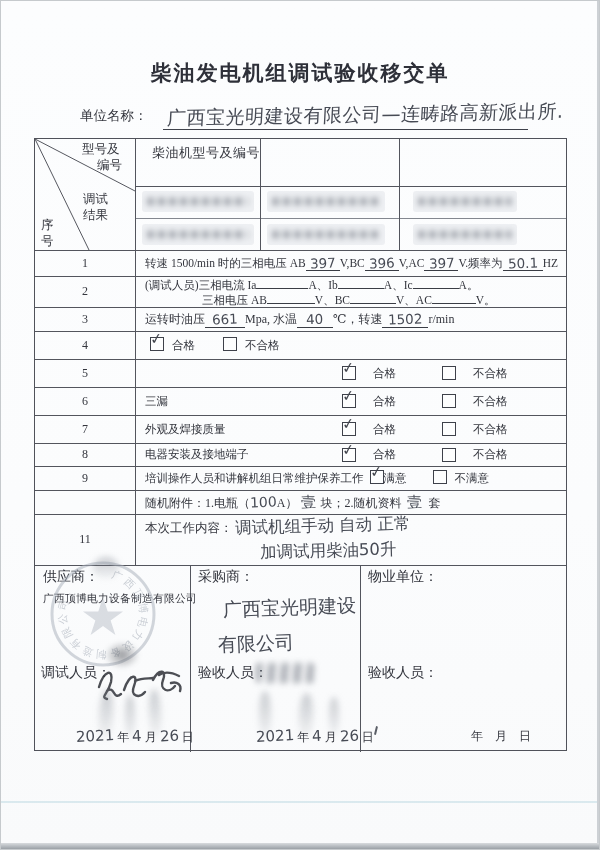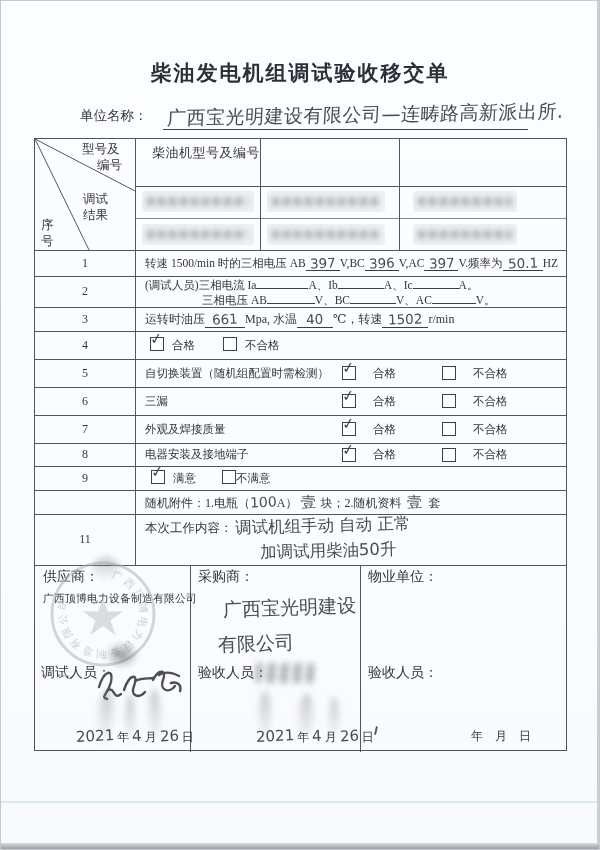--- a/index.html
+++ b/index.html
@@ -165,21 +165,20 @@
     <div class="row" style="top:192px;height:28px;line-height:28px">
       <span class="no">4</span>
       <span class="rc">
         <span class="cb" style="margin-left:5px"><span class="tick hw">✓</span></span><span style="margin-left:8px">合格</span><span class="cb" style="margin-left:28px"></span><span style="margin-left:8px">不合格</span>
       </span>
     </div>
 
     <div class="row" style="top:220px;height:28px;line-height:28px">
       <span class="no">5</span>
       <span class="rc" style="position:absolute">
-        <span>自切换装置（随机组配置时需检测）</span>
         <span class="cb abs" style="left:197px;top:7px">
             <span class="tick hw">✓</span>
           </span>
         <span class="abs" style="left:228px">合格</span>
         <span class="cb abs" style="left:297px;top:7px"></span>
         <span class="abs" style="left:328px">不合格</span>
       </span>
     </div>
     <div class="row" style="top:248px;height:28px;line-height:28px">
       <span class="no">6</span>
@@ -214,21 +213,21 @@
           </span>
         <span class="abs" style="left:228px">合格</span>
         <span class="cb abs" style="left:297px;top:5px"></span>
         <span class="abs" style="left:328px">不合格</span>
       </span>
     </div>
 
     <div class="row" style="top:327px;height:24px;line-height:24px">
       <span class="no">9</span>
       <span class="rc">
-        <span class="cb" style="margin-left:6px"><span class="tick hw">✓</span></span><span style="margin-left:8px">满意</span><span class="cb" style="margin-left:26px"></span><span style="">不满意</span>
+        <span>培训操作人员和讲解机组日常维护保养工作</span><span class="cb" style="margin-left:6px"><span class="tick hw">✓</span></span><span style="">满意</span><span class="cb" style="margin-left:26px"></span><span style="margin-left:8px">不满意</span>
       </span>
     </div>
 
     <div class="row" style="top:351px;height:24px;line-height:24px">
       <span class="rc" style="font-size:12px">
         <span>随机附件：1.电瓶（</span><span class="hw" style="font-size:14px;display:inline-block;transform:rotate(-2deg)">100</span><span>A）</span><span class="hw" style="font-size:15px;display:inline-block;transform:rotate(-3deg);margin:0 4px">壹</span><span>块；2.随机资料</span><span class="hw" style="font-size:15px;display:inline-block;transform:rotate(-3deg);margin:0 6px">壹</span><span>套</span>
       </span>
     </div>
 
     <div class="row" style="top:375px;height:51px">

